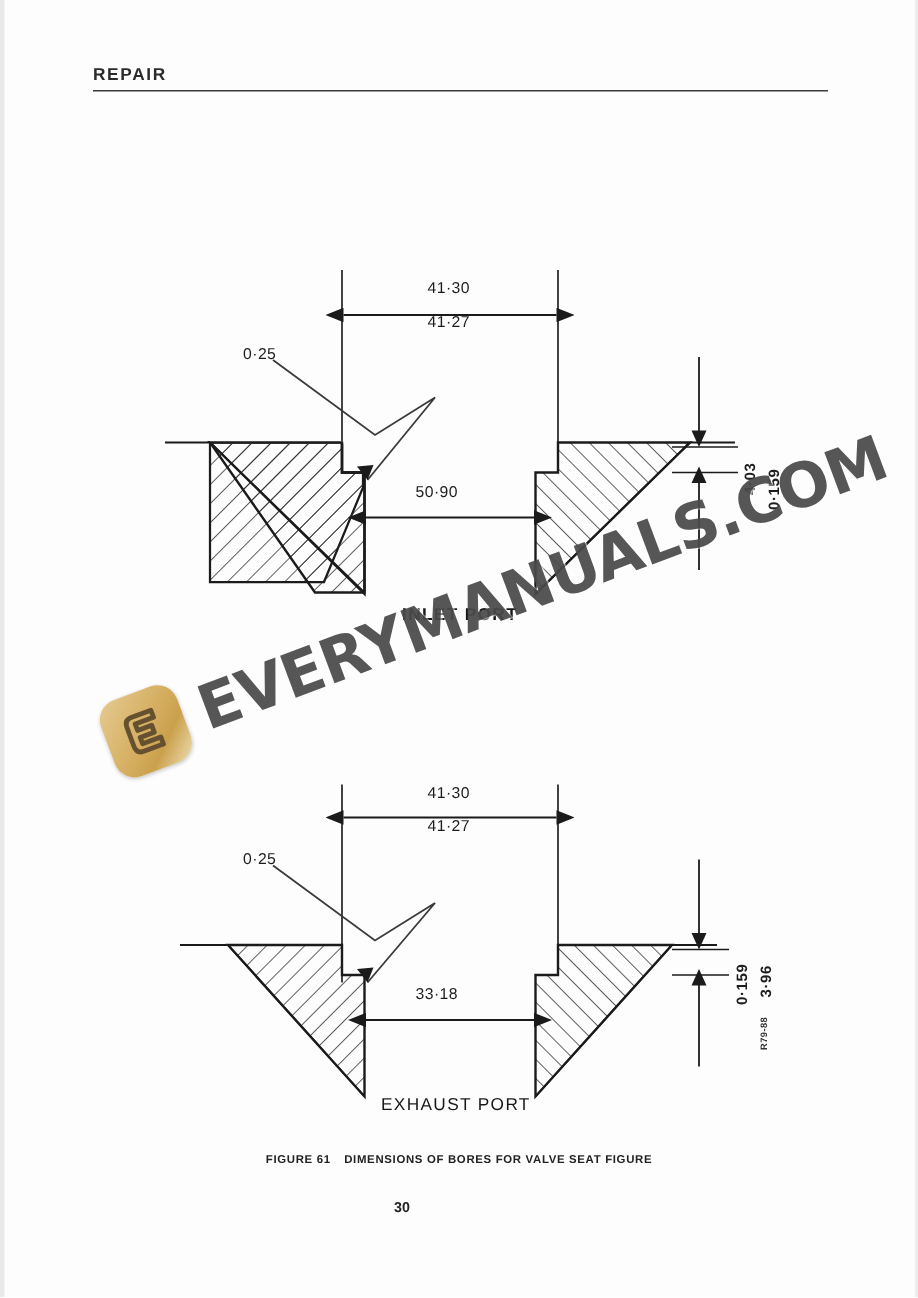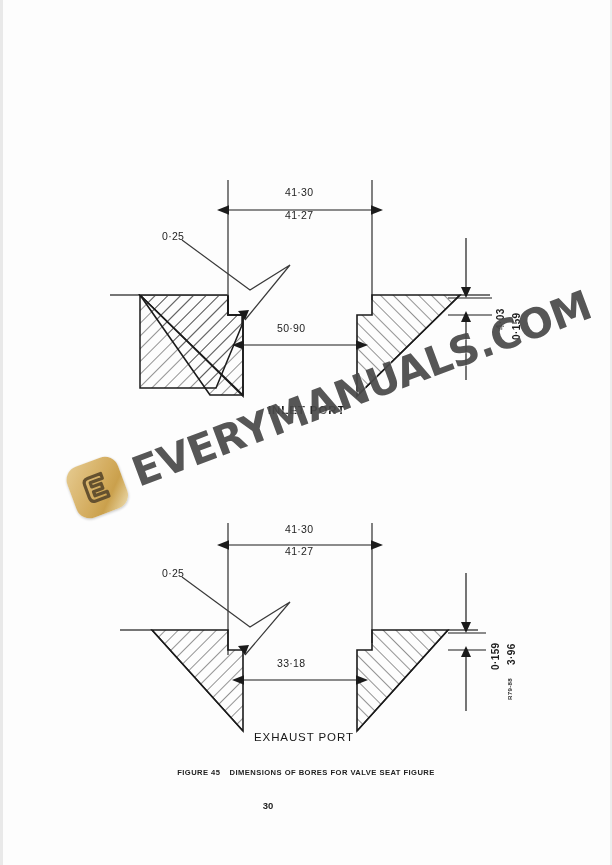--- a/index.html
+++ b/index.html
@@ -141,20 +141,24 @@
     text-shadow: 1px 1px 0 rgba(255,255,255,0.55);
     font-family: "DejaVu Sans", sans-serif;
   }
 </style>
 </head>
 <body>
 
 <div class="page">
   <div class="page-edge"></div>
 
+  <div class="header">
+    <div class="header-title">REPAIR</div>
+    <div class="header-rule"></div>
+  </div>
 
   <div class="drawing" style="top:170px; height:260px;">
     <svg width="612" height="260" viewBox="0 0 612 260">
       <defs>
         <pattern id="hatchA" width="9" height="9" patternTransform="rotate(45)" patternUnits="userSpaceOnUse">
           <line x1="0" y1="0" x2="0" y2="9" stroke="#2a2a2a" stroke-width="1"></line>
         </pattern>
         <pattern id="hatchB" width="9" height="9" patternTransform="rotate(-45)" patternUnits="userSpaceOnUse">
           <line x1="0" y1="0" x2="0" y2="9" stroke="#2a2a2a" stroke-width="1"></line>
         </pattern>
@@ -254,21 +258,21 @@
     <span class="lbl lbl-dim" style="left:162px; top:52px;">0·25</span>
     <span class="lbl lbl-dim" style="left:277px; top:142px;">33·18</span>
     <span class="lbl lbl-rot" style="left:490px; top:155px;">0·159</span>
     <span class="lbl lbl-rot" style="left:506px; top:150px;">3·96</span>
     <span class="lbl port-name" style="left:254px; top:216px;">EXHAUST PORT</span>
   </div>
 
   <span class="ref-code" style="left:506px; top:700px;">R79-88</span>
 
   <div class="caption" style="top:768px;">
-    <span class="fignum">FIGURE 45</span><span>DIMENSIONS OF BORES FOR VALVE SEAT FIGURE</span>
+    <span class="fignum">FIGURE 61</span><span>DIMENSIONS OF BORES FOR VALVE SEAT FIGURE</span>
   </div>
 
   <div class="page-number" style="top:800px;">30</div>
 
   <div class="watermark">
     <div class="wm-logo">
       <svg width="34" height="34" viewBox="0 0 34 34">
         <path d="M25,5 L11,5 C7.5,5 6,7 6,10.5 L6,23.5 C6,27 7.5,29 11,29 L25,29 L25,24 L12,24 L12,19.5 L22,19.5 L22,14.5 L12,14.5 L12,10 L25,10 Z" fill="none" stroke="#5a4520" stroke-width="3.2" stroke-linejoin="round"></path>
       </svg>
     </div>

